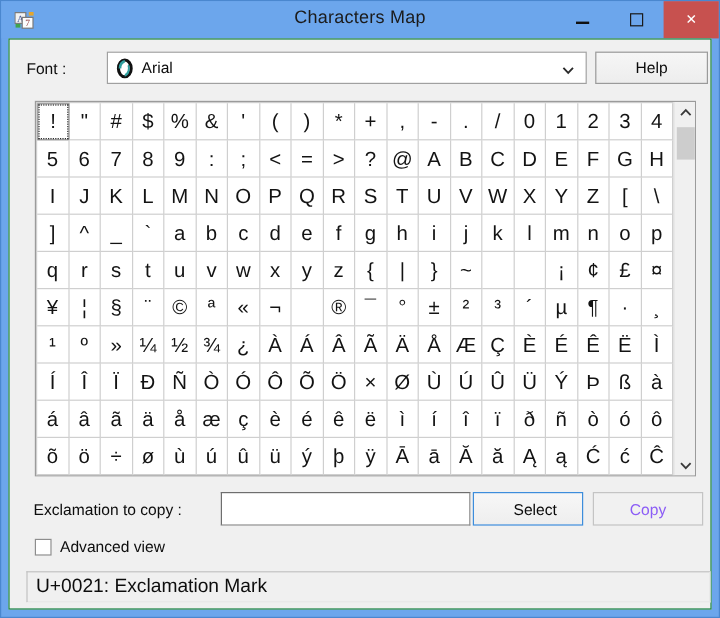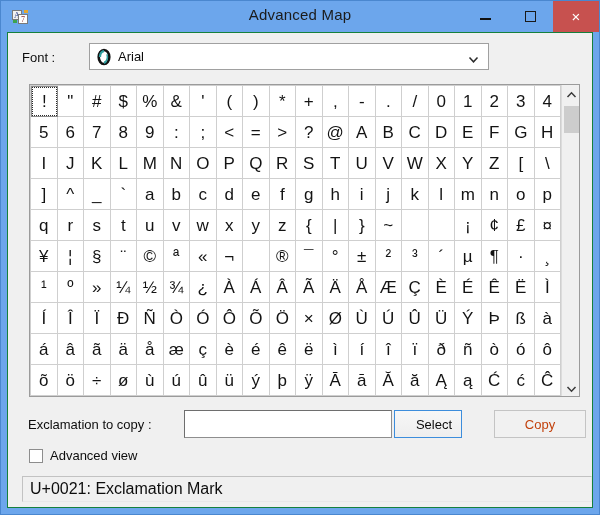--- a/index.html
+++ b/index.html
@@ -269,32 +269,32 @@
     position: absolute;
     top: 0;
     height: 28px;
     font-size: 13px;
     box-sizing: border-box;
     font-family: "Liberation Sans", sans-serif;
     cursor: default;
   }
   .btn-select {
     left: 386px;
-    width: 68px;
+    width: 92px;
     background: linear-gradient(#f7f7f7, #eeeeee);
     border: 1px solid #3c8ddc;
     color: #0b0b0b;
     padding-left: 18px;
   }
   .btn-copy {
     left: 486px;
     width: 92px;
     background: #f1f1f1;
     border: 1px solid #c4c4c4;
-    color: #c2410c;
+    color: #8b5cf6;
   }
 
   
   .adv-row {
     position: absolute;
     left: 21px;
     top: 415px;
     display: flex;
     align-items: center;
   }
@@ -343,21 +343,21 @@
     <div class="app-icon">
       <svg width="17" height="17" viewBox="0 0 17 17">
         <rect x="0.5" y="2.5" width="9" height="9" fill="#f2f2f2" stroke="#7a7a7a" stroke-width="1"></rect>
         <text x="5" y="10" font-size="8" font-family="Liberation Serif, serif" fill="#2b3f8c" text-anchor="middle">A</text>
         <rect x="6.5" y="6.5" width="9" height="9" fill="#fdfdfd" stroke="#7a7a7a" stroke-width="1"></rect>
         <text x="11" y="14" font-size="8" font-family="Liberation Serif, serif" fill="#8a2f2f" text-anchor="middle">7</text>
         <rect x="1" y="12" width="4" height="3" fill="#3fa34d"></rect>
         <rect x="12" y="2" width="4" height="3" fill="#e3a62f"></rect>
       </svg>
     </div>
-    <div class="title-text">Advanced Map</div>
+    <div class="title-text">Characters Map</div>
     <div class="win-buttons">
       <div class="win-btn">
         <span class="glyph-min"></span>
       </div>
       <div class="win-btn">
         <span class="glyph-max"></span>
       </div>
       <div class="win-btn close">
         <span class="glyph-close">×</span>
       </div>
@@ -378,20 +378,21 @@
           </svg>
         </span>
         <span class="font-name">Arial</span>
         <span class="combo-arrow">
           <svg width="11" height="11" viewBox="0 0 11 11">
             <path d="M1.5 3.5 L5.5 7.8 L9.5 3.5" fill="none" stroke="#2a2a2a" stroke-width="1.5"></path>
           </svg>
         </span>
       </div>
 
+      <button class="help-btn">Help</button>
     </div>
 
     <div class="grid-panel">
       <div class="char-grid" id="char-grid">
           <div class="cell focused">!</div>
           <div class="cell">"</div>
           <div class="cell">#</div>
           <div class="cell">$</div>
           <div class="cell">%</div>
           <div class="cell">&amp;</div>

